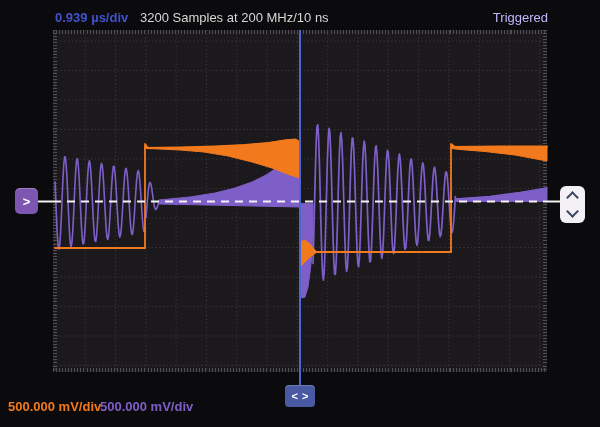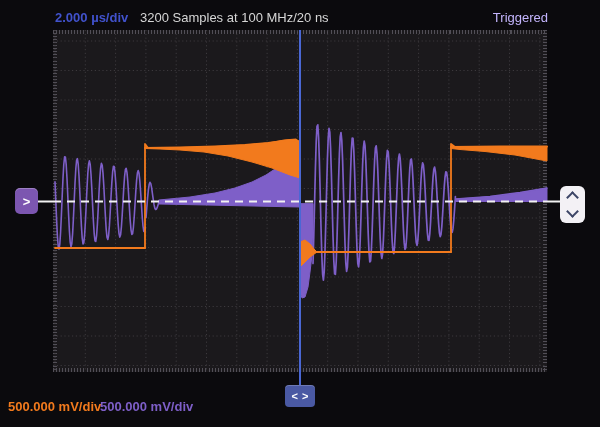--- a/index.html
+++ b/index.html
@@ -32,22 +32,22 @@
   .chev.down{transform:rotate(45deg);margin-bottom:4px;}
   #pan-btn{left:285px;top:385px;width:30px;height:22px;background:#4a59a3;border-radius:4px;
        color:#fff;font-size:11px;font-weight:bold;gap:4px;
        box-shadow:inset 0 1px 0 rgba(255,255,255,.2);}
 </style>
 </head>
 <body>
 
 <div id="app">
 
-  <div class="hlabel timebase" style="color: rgb(65, 82, 204);">2.000 µs/div</div>
-  <div class="hlabel samples">3200 Samples at 100 MHz/20 ns</div>
+  <div class="hlabel timebase" style="color: rgb(65, 82, 204);">0.939 µs/div</div>
+  <div class="hlabel samples">3200 Samples at 200 MHz/10 ns</div>
   <div class="hlabel status">Triggered</div>
 
   <div id="plot"></div>
   <div class="ruler h top"></div>
   <div class="ruler h bottom"></div>
   <div class="ruler v left"></div>
   <div class="ruler v right"></div>
 
   <svg id="scope-svg" width="600" height="427">
       <path d="M55 30 V372 M85.3 30 V372 M115.6 30 V372 M145.9 30 V372 M176.2 30 V372 M206.5 30 V372 M236.8 30 V372 M267.1 30 V372 M297.4 30 V372 M327.7 30 V372 M358 30 V372 M388.3 30 V372 M418.6 30 V372 M448.90000000000003 30 V372 M479.2 30 V372 M509.5 30 V372 M539.8 30 V372 " stroke="#3c393d" stroke-width="1" stroke-dasharray="1.2 2.6" fill="none"></path>

